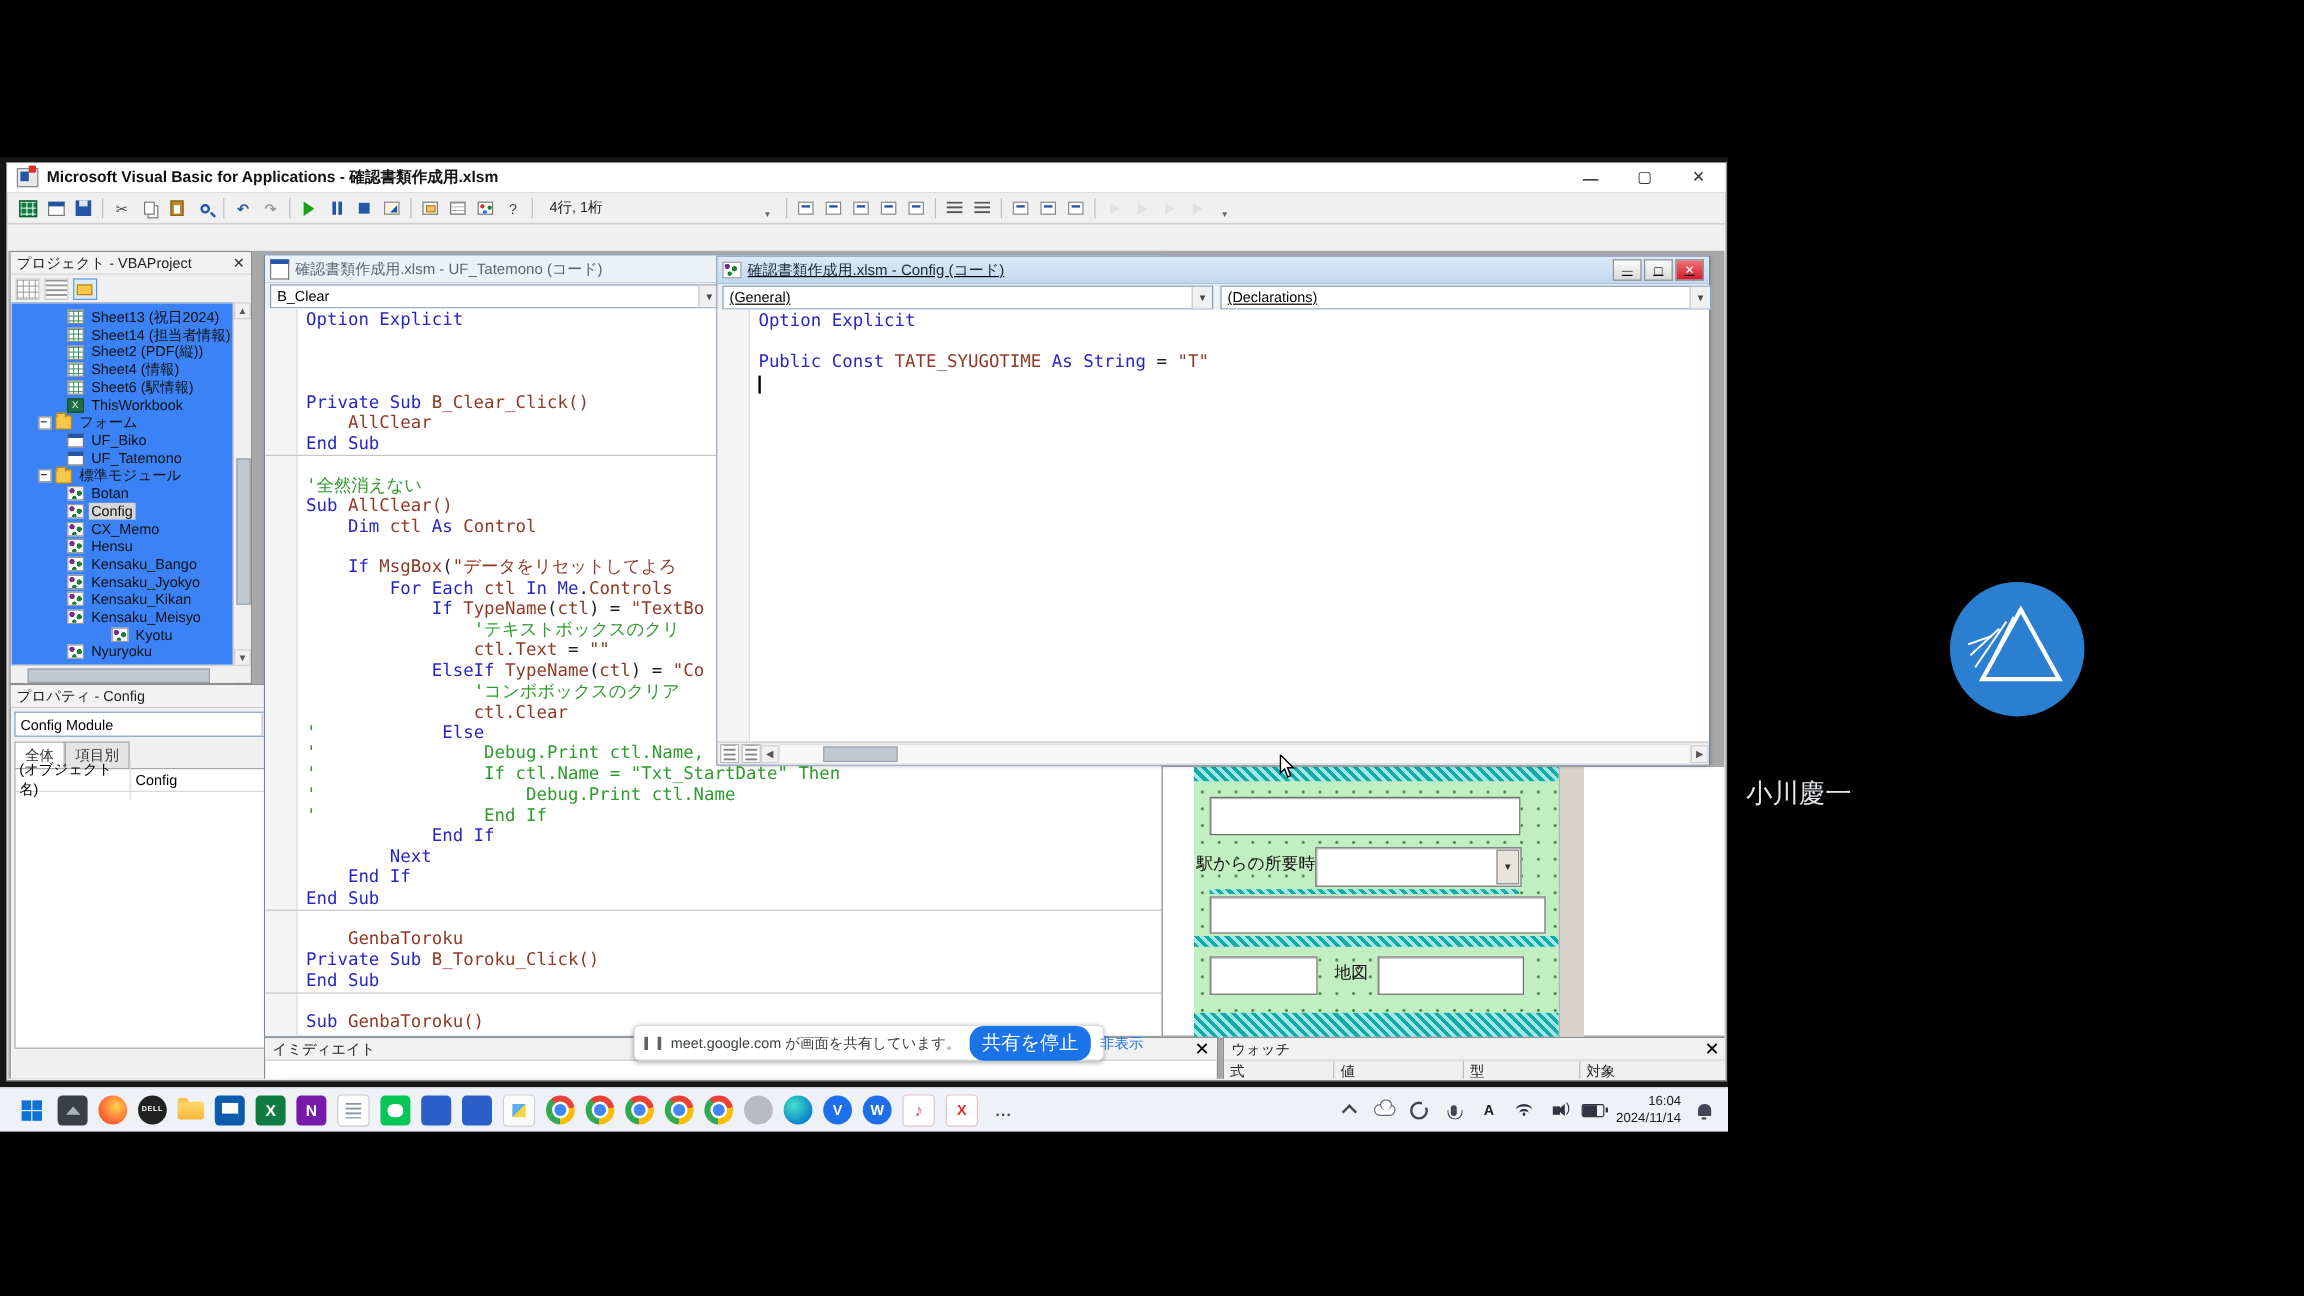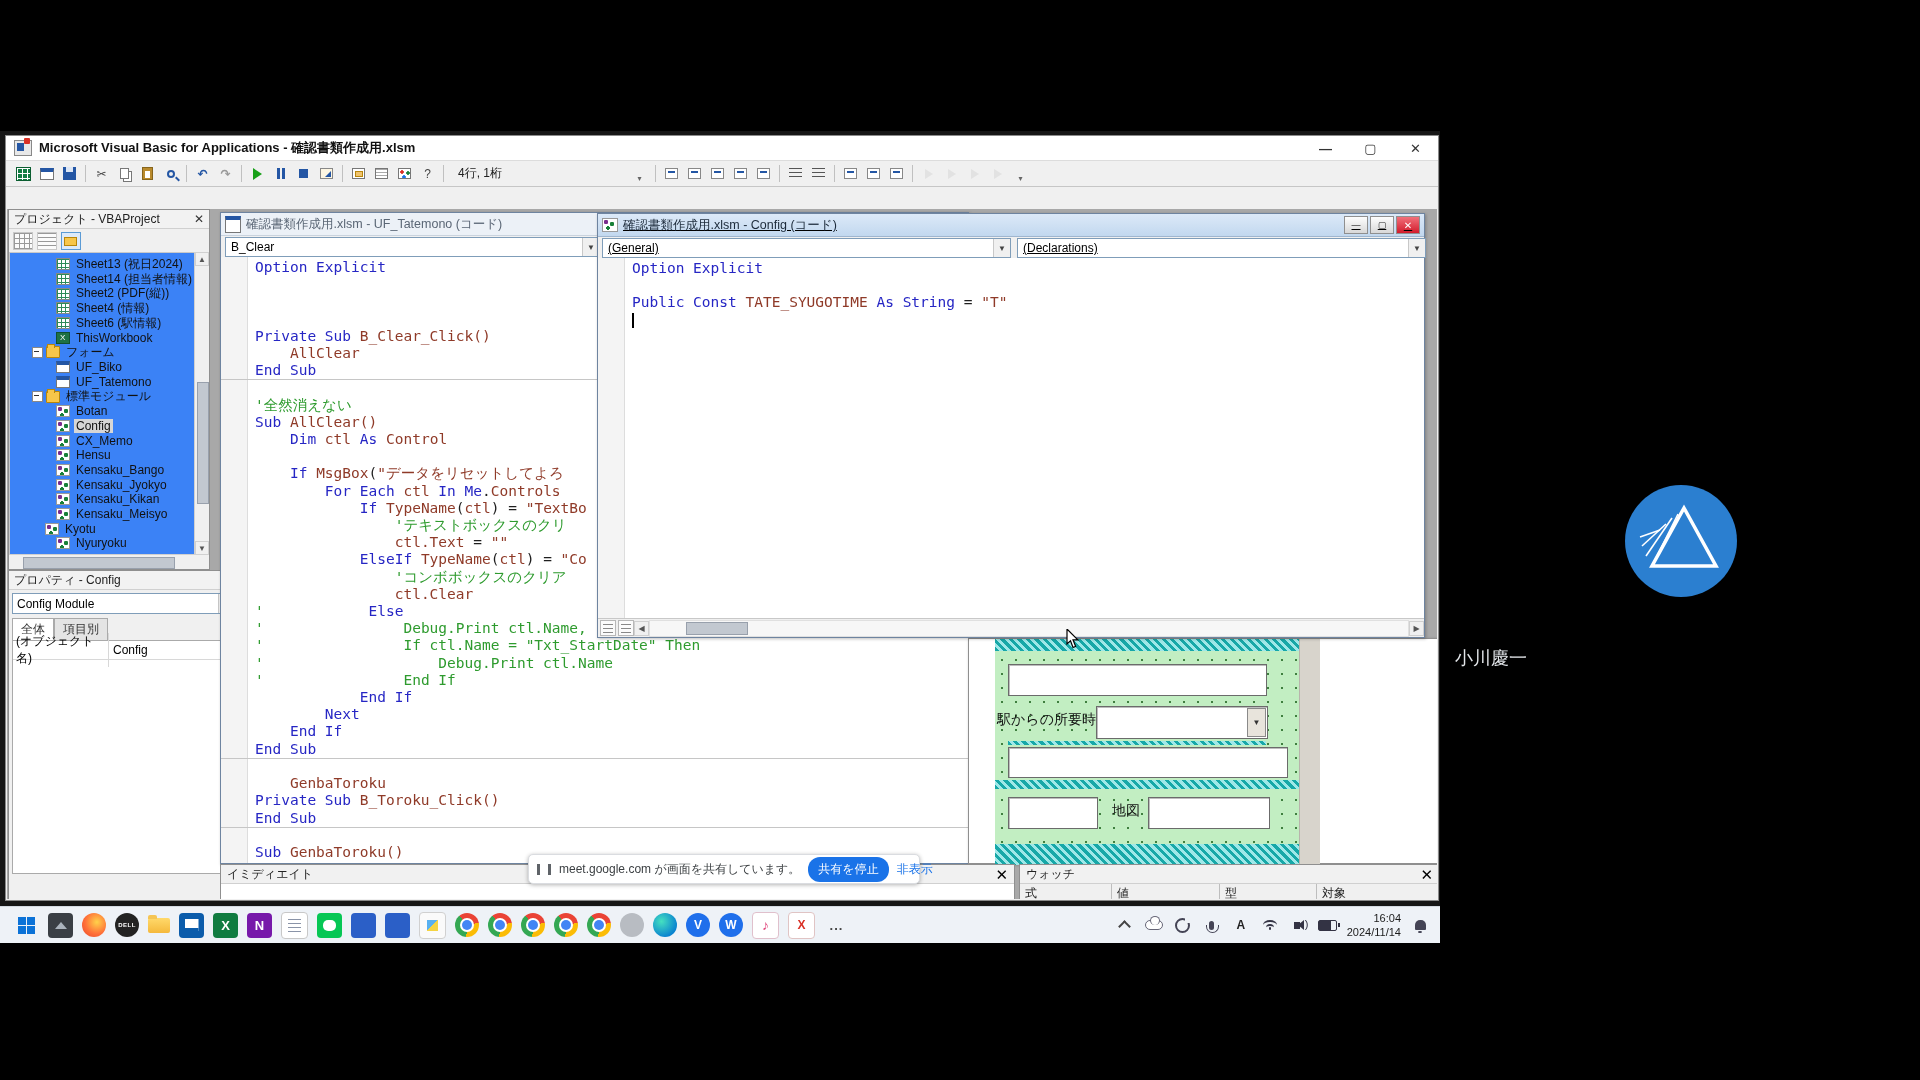--- a/index.html
+++ b/index.html
@@ -133,21 +133,21 @@
   
   .dockwin{position:absolute;background:#fff;border:1px solid #8f8f8f;box-sizing:border-box;}
   .dock-title{height:18px;background:#f1f1f1;border-bottom:1px solid #d0d0d0;display:flex;align-items:center;font-size:12px;padding:0 6px;color:#222;}
   .dock-x{margin-left:auto;font-size:15px;font-weight:bold;color:#000;line-height:1;}
   .watch-head{display:flex;height:17px;font-size:12px;color:#222;background:#f0f0f0;}
   .wcol{border-right:1px solid #bdbdbd;border-bottom:1px solid #bdbdbd;padding:1px 0 0 5px;box-sizing:border-box;}
   
   .meetbar{position:absolute;left:521px;top:645px;width:392px;height:30px;background:#fff;border:1px solid #dadce0;border-radius:5px;box-shadow:0 1px 4px rgba(0,0,0,.3);display:flex;align-items:center;padding:0 8px;box-sizing:border-box;gap:8px;}
   .pauseicon{width:8px;height:11px;border-left:3px solid #5f6368;border-right:3px solid #5f6368;flex:none;}
   .meet-text{font-size:12px;color:#3c4043;white-space:nowrap;}
-  .meet-stop{background:#1a73e8;color:#fff;font-size:12px;border-radius:12px;padding:4px 10px;white-space:nowrap;}
+  .meet-stop{background:#1a73e8;color:#fff;font-size:16px;border-radius:12px;padding:4px 10px;white-space:nowrap;}
   .meet-hide{color:#1a73e8;font-size:12px;white-space:nowrap;}
   
   .cursor{position:absolute;left:1059px;top:420px;}
   
   .taskbar{position:absolute;left:0;top:775px;width:1440px;height:36px;background:#eef2f7;border-top:1px solid #d4dae2;display:flex;align-items:center;}
   .tb-apps{display:flex;align-items:center;gap:9px;padding-left:14px;}
   .tk{width:25px;height:25px;display:flex;align-items:center;justify-content:center;font-size:13px;border-radius:4px;position:relative;flex:none;}
   .tk-win .q{display:grid;grid-template-columns:8px 8px;grid-template-rows:8px 8px;gap:1px;}
   .tk-win .q i{background:#0b72d7;}
   .tk-dark{background:#3a3f45;} .tk-dark::after{content:"";width:0;height:0;border-left:6px solid transparent;border-right:6px solid transparent;border-bottom:7px solid #aab3bd;}
@@ -185,21 +185,21 @@
   .wifi::after{content:"";position:absolute;left:6px;top:5px;width:2.5px;height:2.5px;background:#334;border-radius:50%;}
   .vol{width:6px;height:7px;background:#334;position:relative;margin-right:4px;}
   .vol::before{content:"";position:absolute;left:4px;top:-2px;border-top:5.5px solid transparent;border-bottom:5.5px solid transparent;border-right:6px solid #334;}
   .vol::after{content:")";position:absolute;left:11px;top:-4px;color:#334;font-size:11px;}
   .batt{width:17px;height:9px;border:1.5px solid #334;border-radius:2px;position:relative;background:linear-gradient(90deg,#334 70%,transparent 70%);}
   .batt::after{content:"";position:absolute;right:-4px;top:2px;width:2px;height:4px;background:#334;}
   .clock{font-size:11px;color:#1b1b1b;text-align:right;line-height:1.3;}
   .bell{width:11px;height:10px;background:#445;border-radius:5px 5px 1px 1px;position:relative;}
   .bell::after{content:"";position:absolute;left:3.5px;bottom:-3px;width:4px;height:2.5px;background:#445;border-radius:50%;}
   
-  .participant-name{position:absolute;left:1455px;top:646px;font-size:18px;color:#e3e6ea;}
+  .participant-name{position:absolute;left:1455px;top:646px;font-size:22px;color:#e3e6ea;}
   .avatar{position:absolute;left:1622px;top:482px;width:118px;height:118px;}
 </style>
 </head>
 <body>
 
 <div class="stage">
   <div class="screen">
 
     <div class="vba">
       <div class="vba-title">
@@ -391,21 +391,21 @@
                 <span class="lbl">Kensaku_Jyokyo</span>
               </div>
               <div class="trow" style="padding-left: 46px;">
                 <span class="ti ti-mod"></span>
                 <span class="lbl">Kensaku_Kikan</span>
               </div>
               <div class="trow" style="padding-left: 46px;">
                 <span class="ti ti-mod"></span>
                 <span class="lbl">Kensaku_Meisyo</span>
               </div>
-              <div class="trow" style="padding-left: 35px;">
+              <div class="trow" style="padding-left: 35px; margin-left: 48px;">
                 <span class="ti ti-mod"></span>
                 <span class="lbl">Kyotu</span>
               </div>
               <div class="trow" style="padding-left: 46px;">
                 <span class="ti ti-mod"></span>
                 <span class="lbl">Nyuryoku</span>
               </div>
             </div>
           <div class="vscroll">
             <span class="sarrow" style="top:0;">▲</span>

